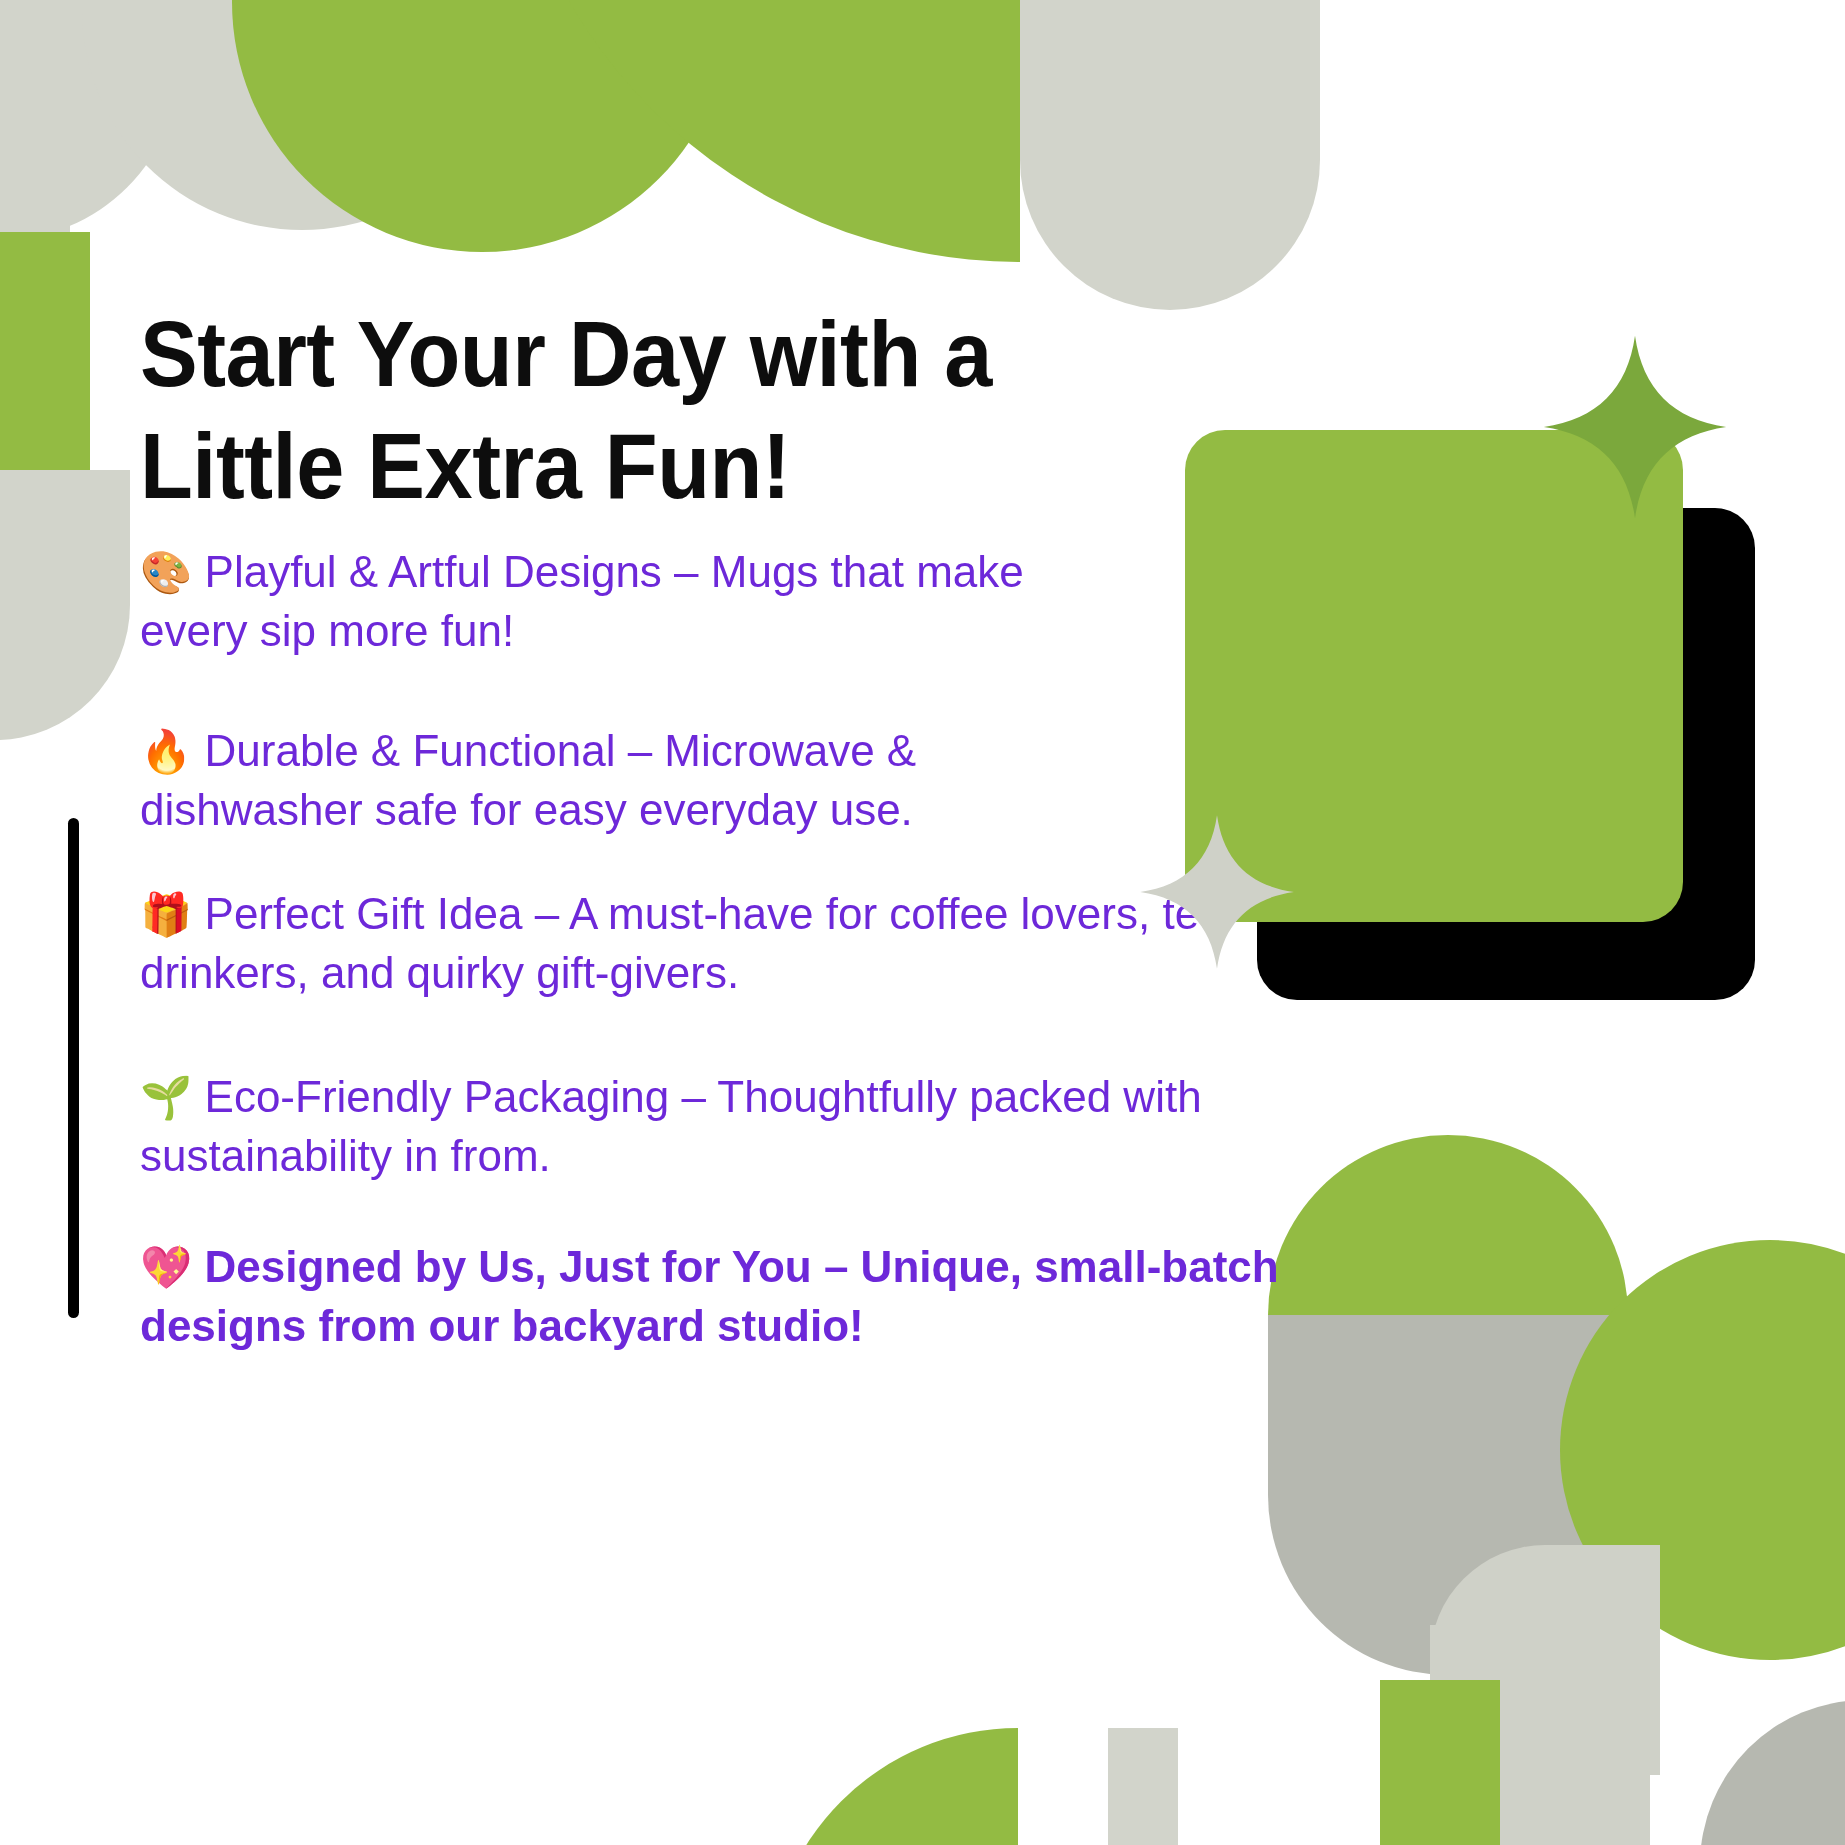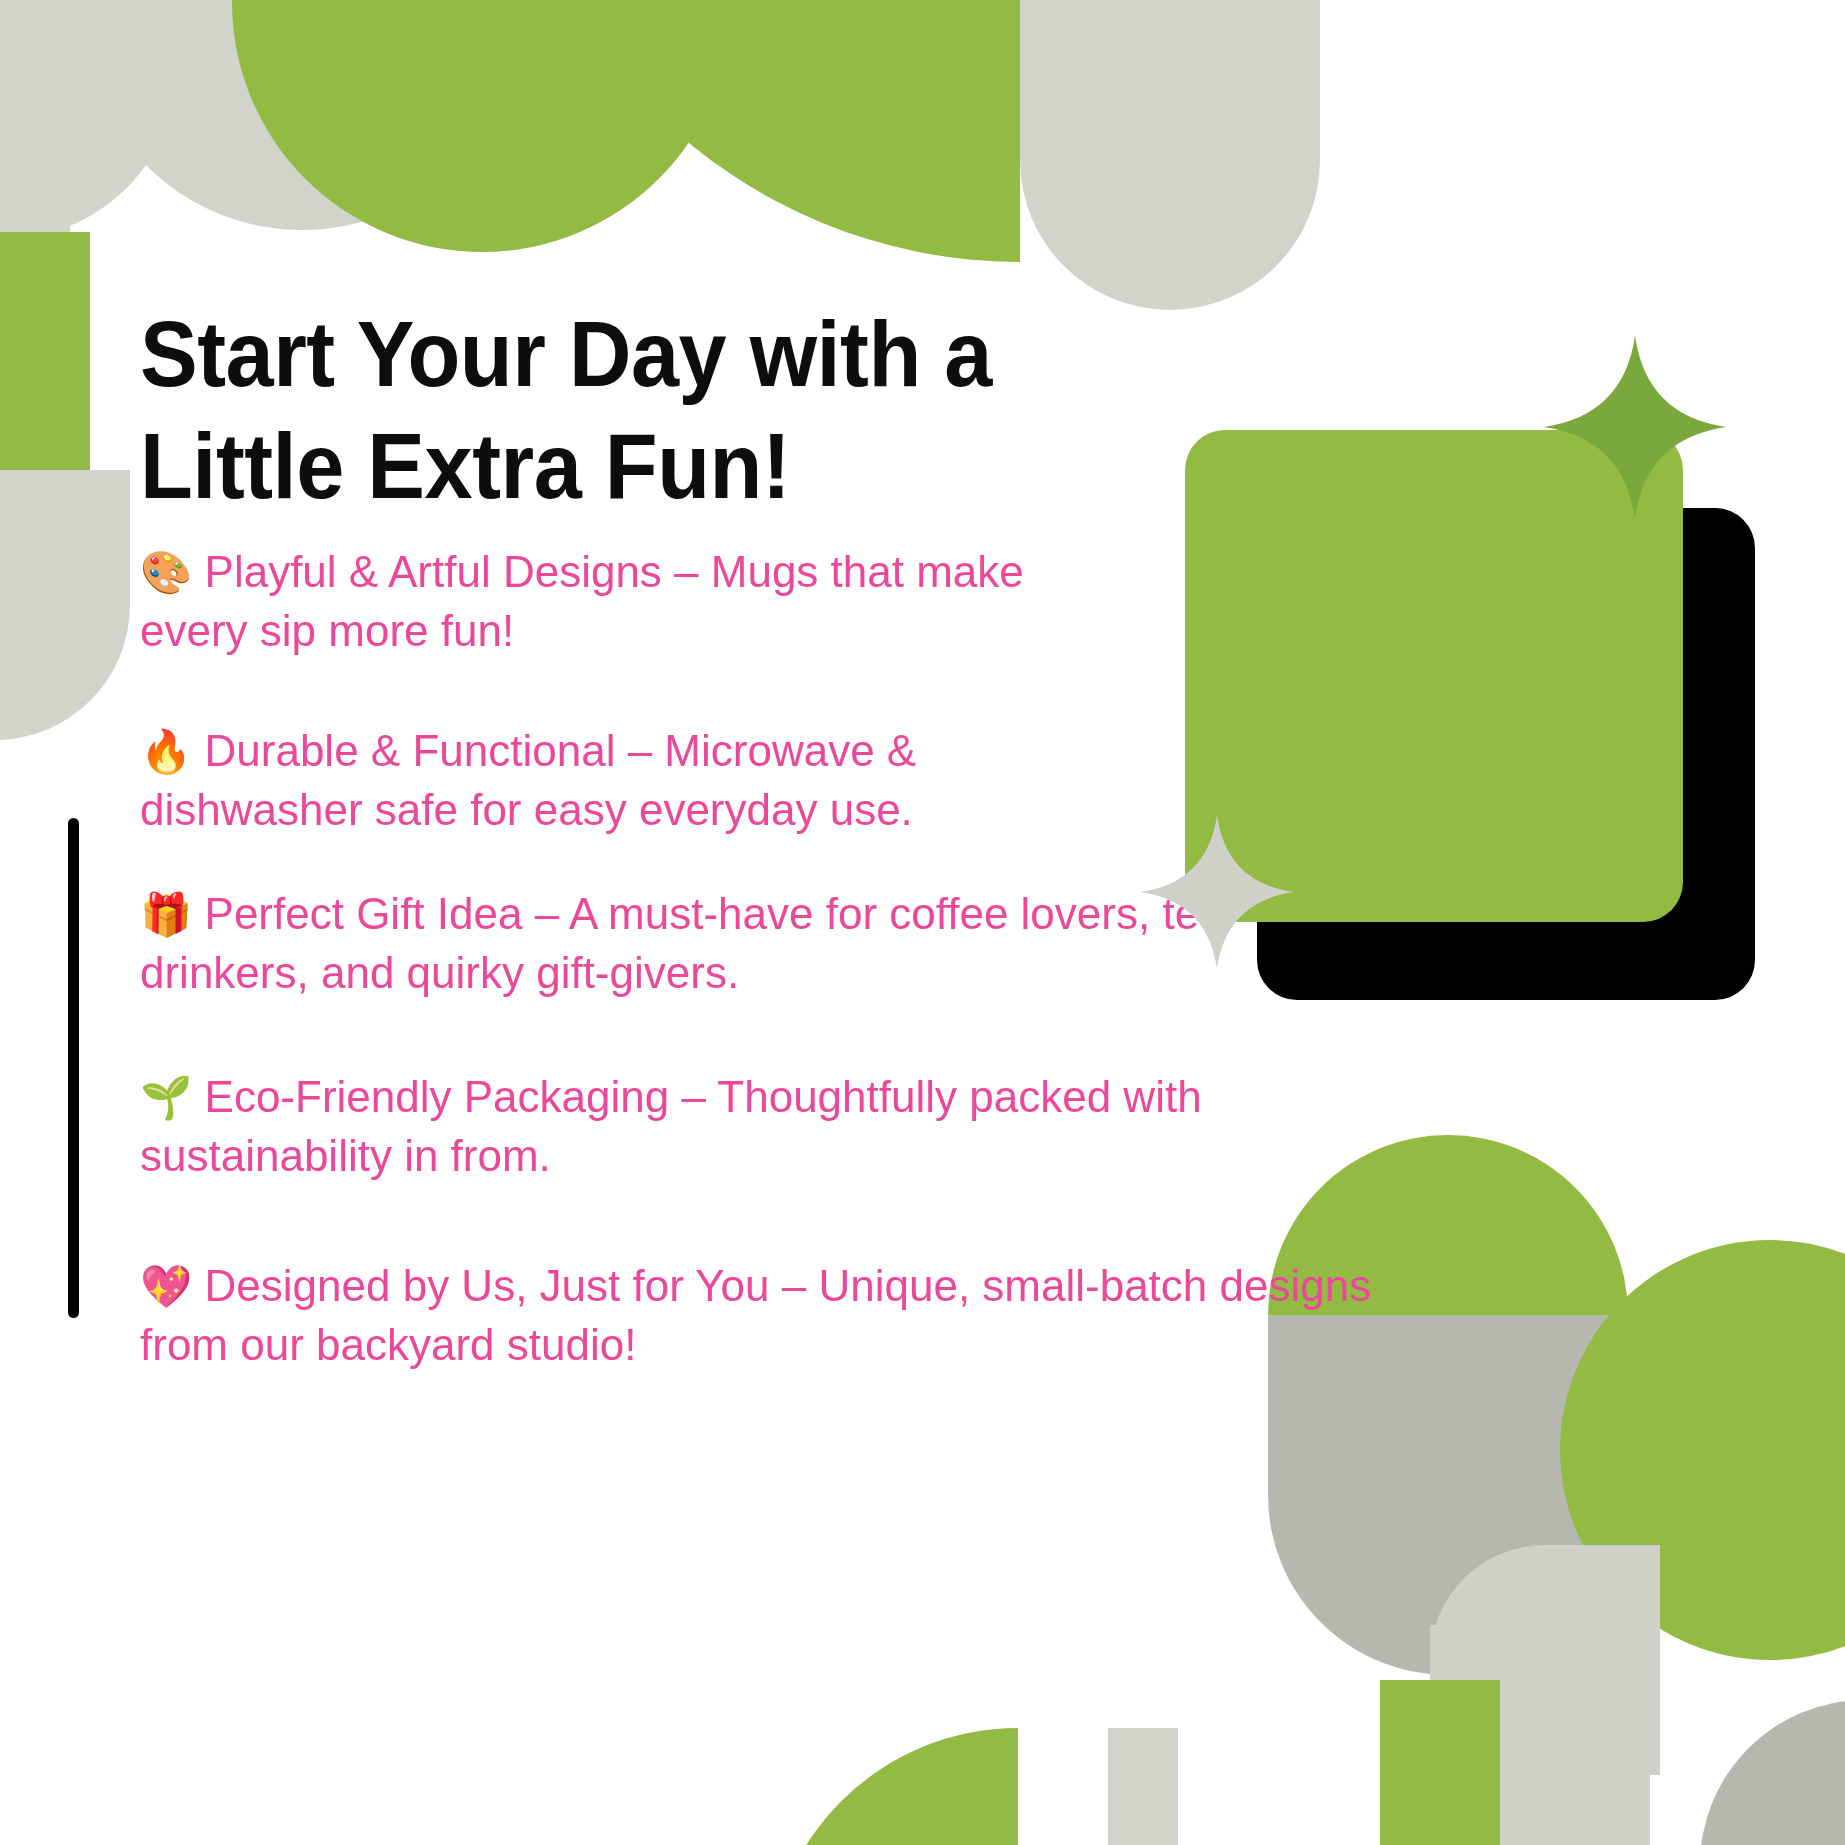--- a/index.html
+++ b/index.html
@@ -103,35 +103,35 @@
 
   .vbar{
     position:absolute; left:68px; top:818px;
     width:11px; height:500px; background:#000000; border-radius:6px;
   }
 
   .bullets{
     position:absolute; left:140px; top:543px; width:1320px;
   }
   .bullet{
-    font-size:44px; line-height:1.33; color:#ec4899;
+    font-size:44px; line-height:1.33; color:#6d28d9;
     margin:0 0 46px 0;
   }
   .bullet.b1{width:910px;}
   .bullet.b2{width:870px;}
   .bullet.b3{width:1190px;}
   .bullet.b4{width:1310px;}
   .bullet.b5{width:1300px;}
   .bullet .emo{font-size:42px;}
 
   
   .bullet.b2{margin-top:62px;}
   .bullet.b3{}
   .bullet.b4{margin-top:66px;}
-  .bullet.b5{margin-top:72px;}
+  .bullet.b5{margin-top:53px;font-weight:bold;}
 
   
   .badge-wrap{position:absolute; left:1185px; top:430px; width:570px; height:580px;}
   .badge-shadow{
     position:absolute; left:72px; top:78px; width:498px; height:492px;
     background:#000000; border-radius:40px;
   }
   .badge-card{
     position:absolute; left:0px; top:0px; width:498px; height:492px;
     background:#93bb43; border-radius:40px;

